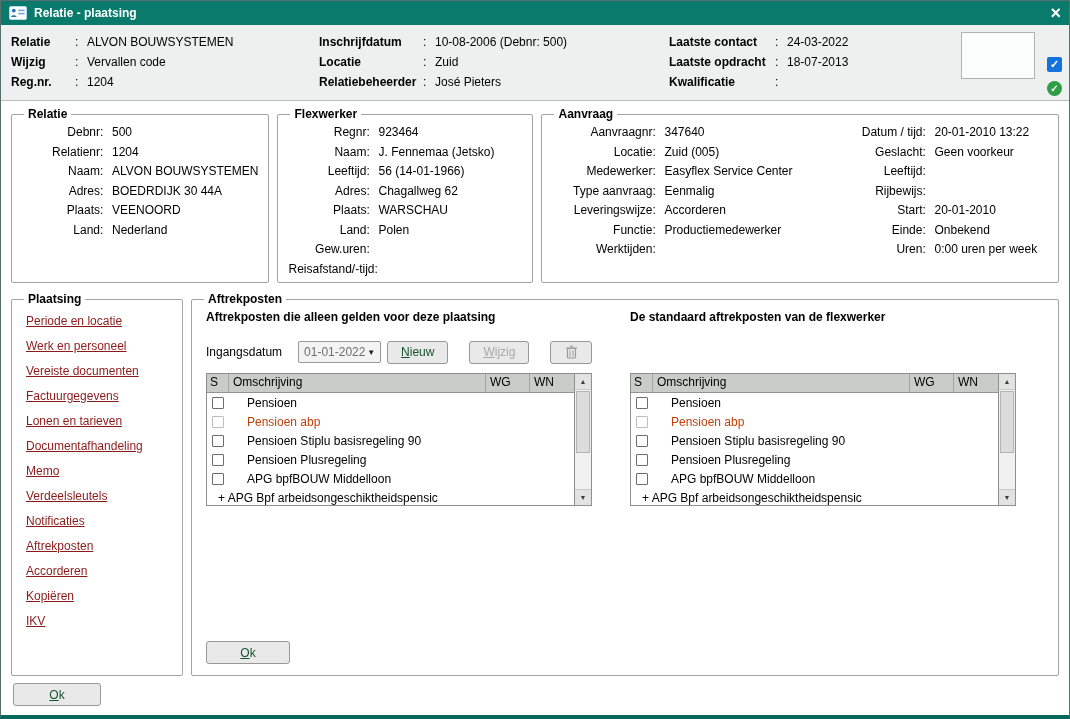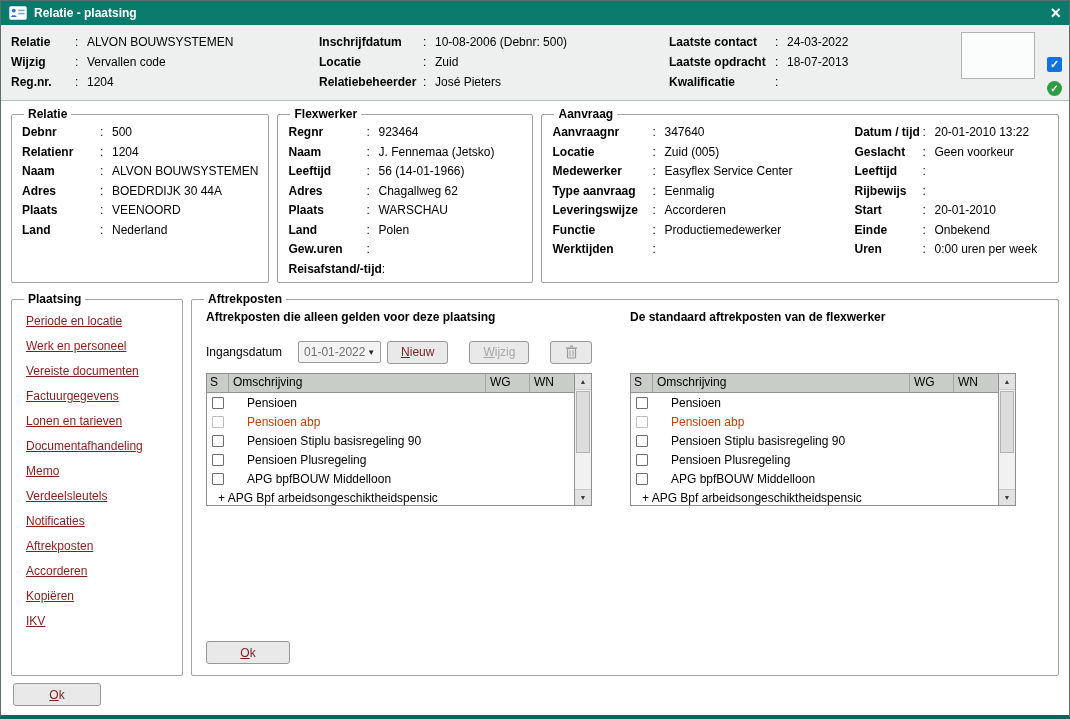--- a/index.html
+++ b/index.html
@@ -33,21 +33,21 @@
   .icon-greencheck { width:15px; height:15px; background:#2e9e44; border-radius:50%; color:#fff;
                      font-size:10px; font-weight:bold; display:flex; align-items:center; justify-content:center; }
 
   
   fieldset { border:1px solid #a3a3a3; border-radius:2px; padding:2px 10px 6px; background:#fff; }
   legend { font-weight:bold; font-size:12px; padding:0 4px; margin-left:2px; }
   .row1 { display:flex; gap:8px; padding:0 10px; margin-top:6px; }
   .row1 fieldset { height:176px; }
   .fs-relatie { width:256px; } .fs-flexwerker { width:256px; } .fs-aanvraag { flex:1; }
   .frow { display:flex; line-height:19.5px; white-space:nowrap; }
-  .flabel { font-weight:bold; }
+  .flabel { font-weight:normal;text-align:right; }
   .fsep { width:12px; }
   .fs-relatie .flabel { min-width:78px; }
   .fs-flexwerker .flabel { min-width:78px; }
   .aanvraag-body { display:flex; }
   .acolL { width:302px; } .acolL .flabel { min-width:100px; }
   .acolR { flex:1; } .acolR .flabel { min-width:68px; }
 
   
   .row2 { display:flex; gap:8px; padding:0 10px; margin-top:9px; }
   .fs-plaatsing { width:172px; height:384px; }
@@ -57,21 +57,21 @@
   .fs-aftrek { flex:1; height:384px; position:relative; }
   .af-body { display:flex; gap:38px; padding:2px 2px 0 4px; }
   .af-pane { width:386px; }
   .af-heading { font-weight:bold; white-space:nowrap; }
   .controls { display:flex; align-items:center; height:24px; margin:16px 0 9px; }
   .ctl-label { margin-right:16px; }
   .combo { width:106px; height:22px; border:1px solid #9a9a9a; border-radius:2px; background:#f3f3f3;
            display:flex; align-items:center; padding:0 5px; color:#6f6f6f; margin-right:6px; }
   .combo .arrow { margin-left:auto; font-size:8px; color:#222; }
   .btn { height:23px; background:#e9e9e9; border:1px solid #979797; border-radius:3px;
-         padding:0 13px; font-family:"Liberation Sans",sans-serif; font-size:12px; color:#7f1d1d;
+         padding:0 13px; font-family:"Liberation Sans",sans-serif; font-size:12px; color:#14532d;
          display:inline-flex; align-items:center; justify-content:center; cursor:pointer; }
   .btn + .btn { margin-left:21px; }
   .btn.disabled { color:#a8a8a8; }
   .ak { display:inline-block; }
   .ak::first-letter { text-decoration:underline; }
   .btn-trash { width:46px; }
 
   
   .tbl { width:386px; height:133px; border:1px solid #8f8f8f; display:flex; background:#fff; }
   .tbl-main { flex:1; display:flex; flex-direction:column; overflow:hidden; }

